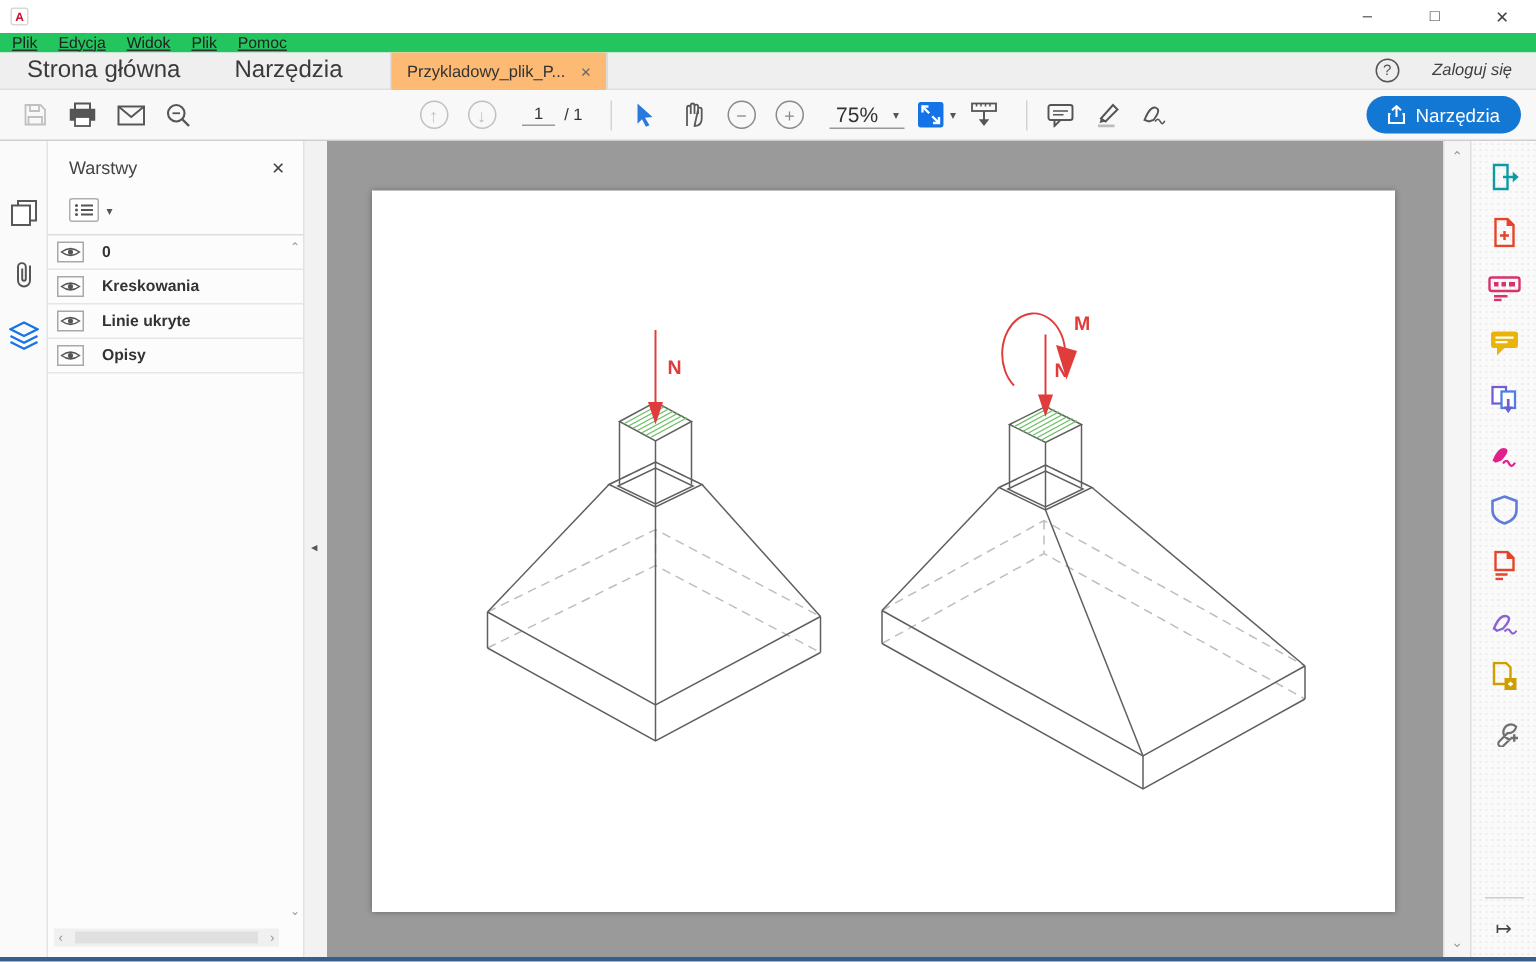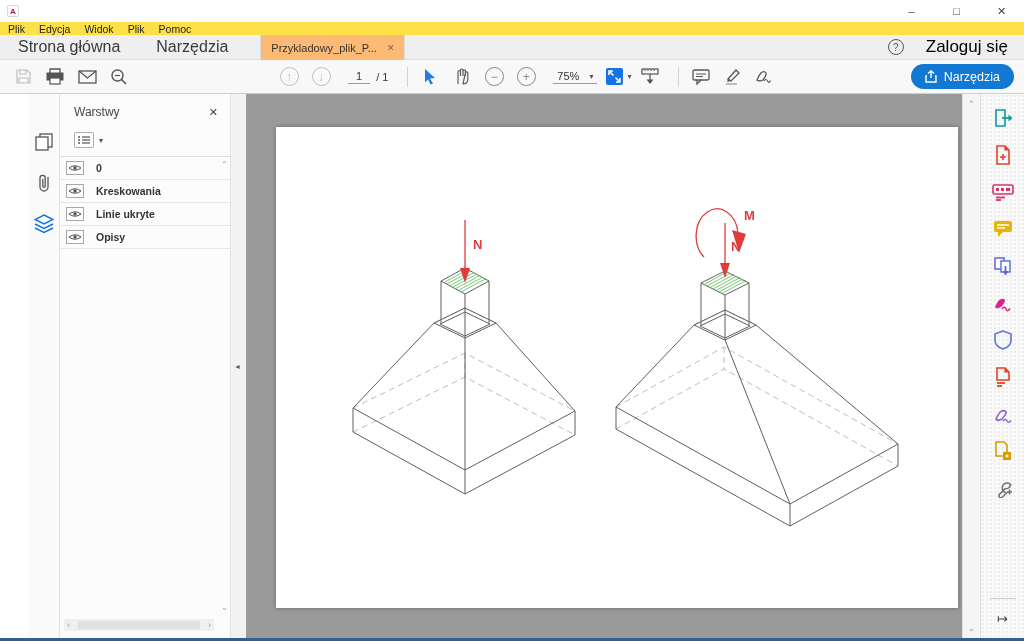--- a/index.html
+++ b/index.html
@@ -10,53 +10,53 @@
   
   .titlebar { height:22px; background:#fff; display:flex; align-items:center; padding-left:7px; flex:0 0 auto; }
   .app-logo { width:12px; height:12px; border:1px solid #d8d8d8; border-radius:2px; background:#fff;
     color:#c41230; font-size:8px; font-weight:bold; display:flex; align-items:center; justify-content:center; margin-right:7px; }
   .win-title { font-size:11px; color:#222; }
   .win-controls { margin-left:auto; display:flex; }
   .win-btn { width:45px; height:22px; display:flex; align-items:center; justify-content:center;
     font-size:11px; color:#444; cursor:default; }
 
   
-  .menubar { height:13px; background:#fde047; display:flex; align-items:center; padding-left:8px; flex:0 0 auto; }
+  .menubar { height:13px; background:#22c55e; display:flex; align-items:center; padding-left:8px; flex:0 0 auto;text-decoration:underline; }
   .menu-item { font-size:10.5px; color:#222; margin-right:14px; }
 
   
   .tabbar { height:25px; background:#efefef; border-bottom:1px solid #e0e0e0; display:flex; align-items:center; flex:0 0 auto; position:relative; }
   .tab-plain { font-size:16px; color:#3a3a3a; padding:0 18px; height:100%; display:flex; align-items:center; }
   .tab-doc { height:25px; margin-bottom:-1px; background:#fdba74; border-left:1px solid #dcdcdc; border-right:1px solid #dcdcdc;
     display:flex; align-items:center; padding:0 10px; font-size:11px; color:#333; margin-left:14px; }
   .tab-doc .tab-close { margin-left:10px; font-size:9px; color:#666; }
   .tabbar-right { margin-left:auto; display:flex; align-items:center; padding-right:16px; }
   .help-circle { width:16px; height:16px; border:1px solid #555; border-radius:50%; font-size:10px; color:#555;
     display:flex; align-items:center; justify-content:center; margin-right:22px; }
-  .signin { font-size:17px; color:#000000; }
+  .signin { font-size:11px; color:#404040;font-style:italic; }
 
   
   .toolbar { height:34px; background:#f8f8f8; border-bottom:1px solid #cfcfcf; display:flex; align-items:center; padding:0 10px; flex:0 0 auto; }
   .tb-icon { width:26px; height:24px; display:flex; align-items:center; justify-content:center; margin-right:6px; }
   .tb-icon svg { display:block; }
   .circle-btn { width:19px; height:19px; border:1.4px solid #8a8a8a; border-radius:50%; color:#8a8a8a;
     display:flex; align-items:center; justify-content:center; font-size:12px; line-height:1; }
   .circle-btn.dim { border-color:#c0c0c0; color:#c0c0c0; }
   .page-box { font-size:11px; color:#333; border-bottom:1px solid #9a9a9a; padding:1px 8px; margin:0 6px 0 8px; }
   .page-total { font-size:11px; color:#333; margin-right:10px; }
   .tb-sep { width:1px; height:20px; background:#d4d4d4; margin:0 9px; }
   .zoom-box { display:flex; align-items:center; border-bottom:1px solid #9a9a9a; padding:1px 4px; margin:0 8px; }
-  .zoom-box .zl { font-size:11px; color:#333; margin-right:10px; }
+  .zoom-box .zl { font-size:14px; color:#333; margin-right:10px; }
   .caret { font-size:8px; color:#555; }
   .share-btn { margin-left:auto; background:#1377d4; color:#fff; border-radius:15px; height:25px;
     display:flex; align-items:center; padding:0 14px; font-size:12.5px; }
   .share-btn svg { margin-right:7px; }
 
   
-  .body { flex:1 1 auto; display:flex; min-height:0;padding-left:28px; }
+  .body { flex:1 1 auto; display:flex; min-height:0; }
 
   .left-rail { width:32px; background:#fafafa; border-right:1px solid #e4e4e4; display:flex; flex-direction:column;
     align-items:center; padding-top:36px; flex:0 0 auto; }
   .rail-icon { width:24px; height:24px; display:flex; align-items:center; justify-content:center; margin-bottom:17px; }
 
   .layers-panel { width:170px; background:#fcfcfc; position:relative; flex:0 0 auto; }
   .lp-header { display:flex; align-items:center; padding:11px 12px 9px 14px; }
   .lp-title { font-size:12px; color:#444; }
   .lp-close { margin-left:auto; font-size:11px; color:#444; }
   .lp-options { padding:4px 0 8px 14px; display:flex; align-items:center; border-bottom:1px solid #dcdcdc; }

